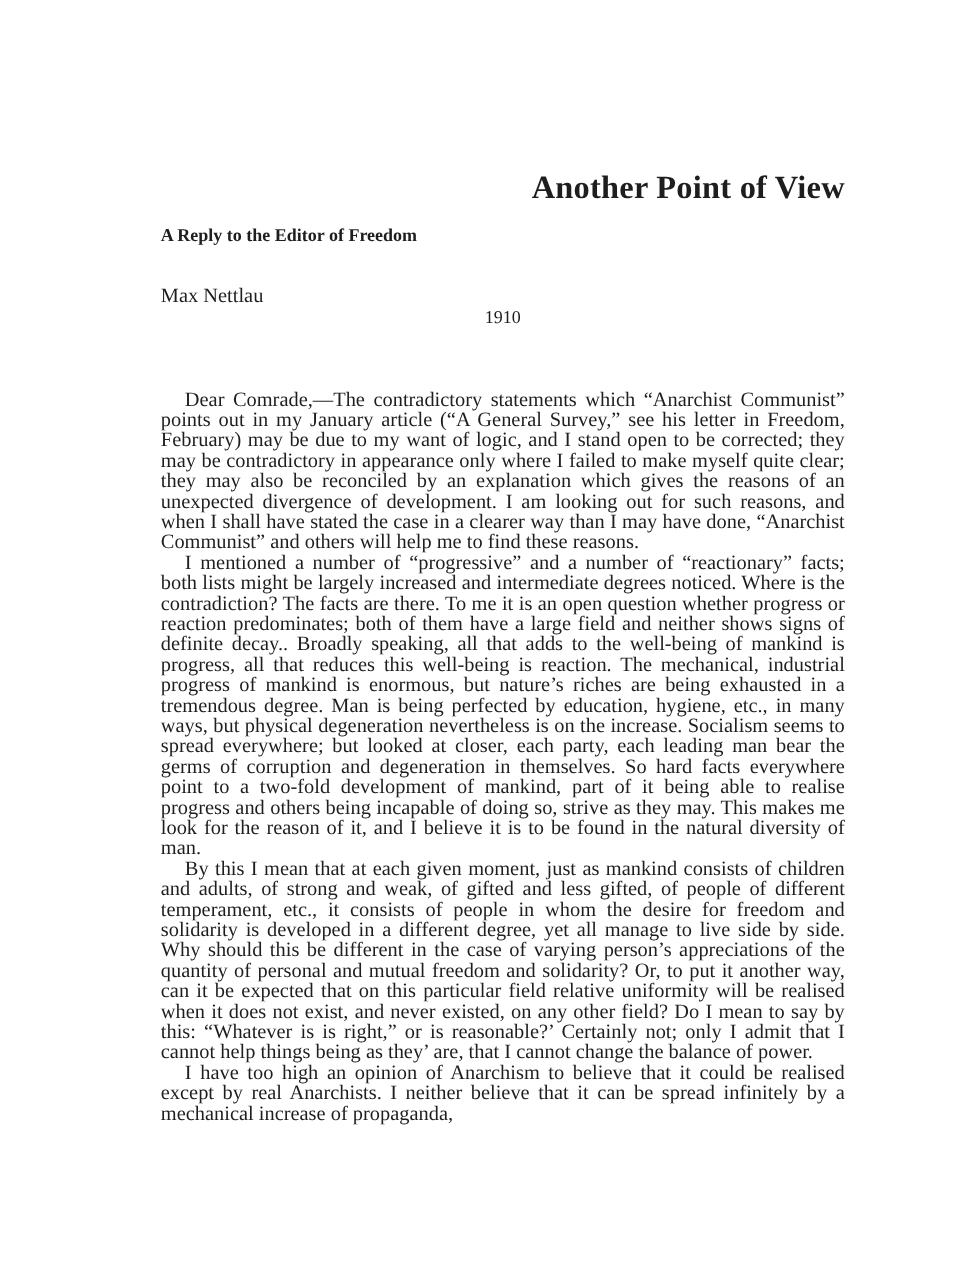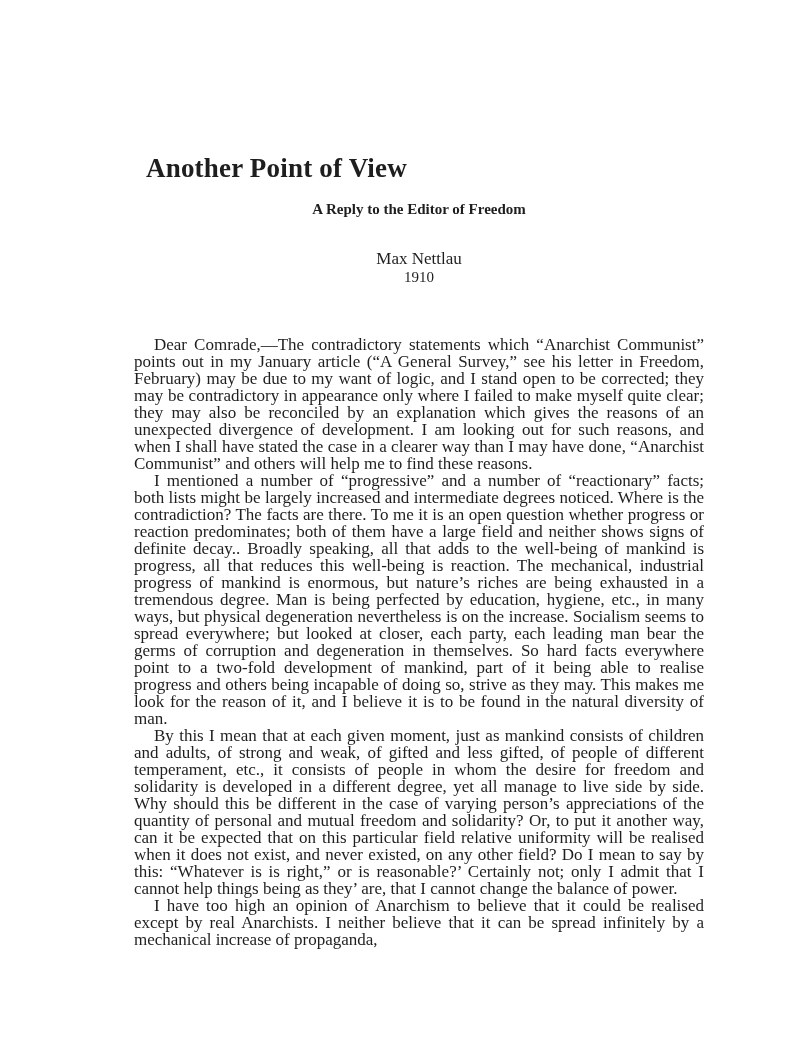--- a/index.html
+++ b/index.html
@@ -18,37 +18,36 @@
   }
   .content {
     position: absolute;
     left: 134px;
     top: 0;
     width: 570px;
     padding-top: 141px;
     box-sizing: content-box;
   }
   .title {
-    margin: 12px;
-    text-align: left;
+    margin: 0;
+    text-align: right;
     font-size: 27px;
     line-height: 1.15;
     font-weight: bold;
     letter-spacing: 0.2px;
   }
   .subtitle {
     margin: 17px 0 0 0;
-    text-align: center;
+    text-align: left;
     font-size: 15px;
     line-height: 1.15;
     font-weight: bold;
   }
   .author {
     margin-top: 31px;
-    text-align: center;
     font-size: 17px;
     line-height: 1.15;
     font-weight: normal;
   }
   .date {
     text-align: center;
     font-size: 15px;
     line-height: 1.15;
   }
   .body-text {

